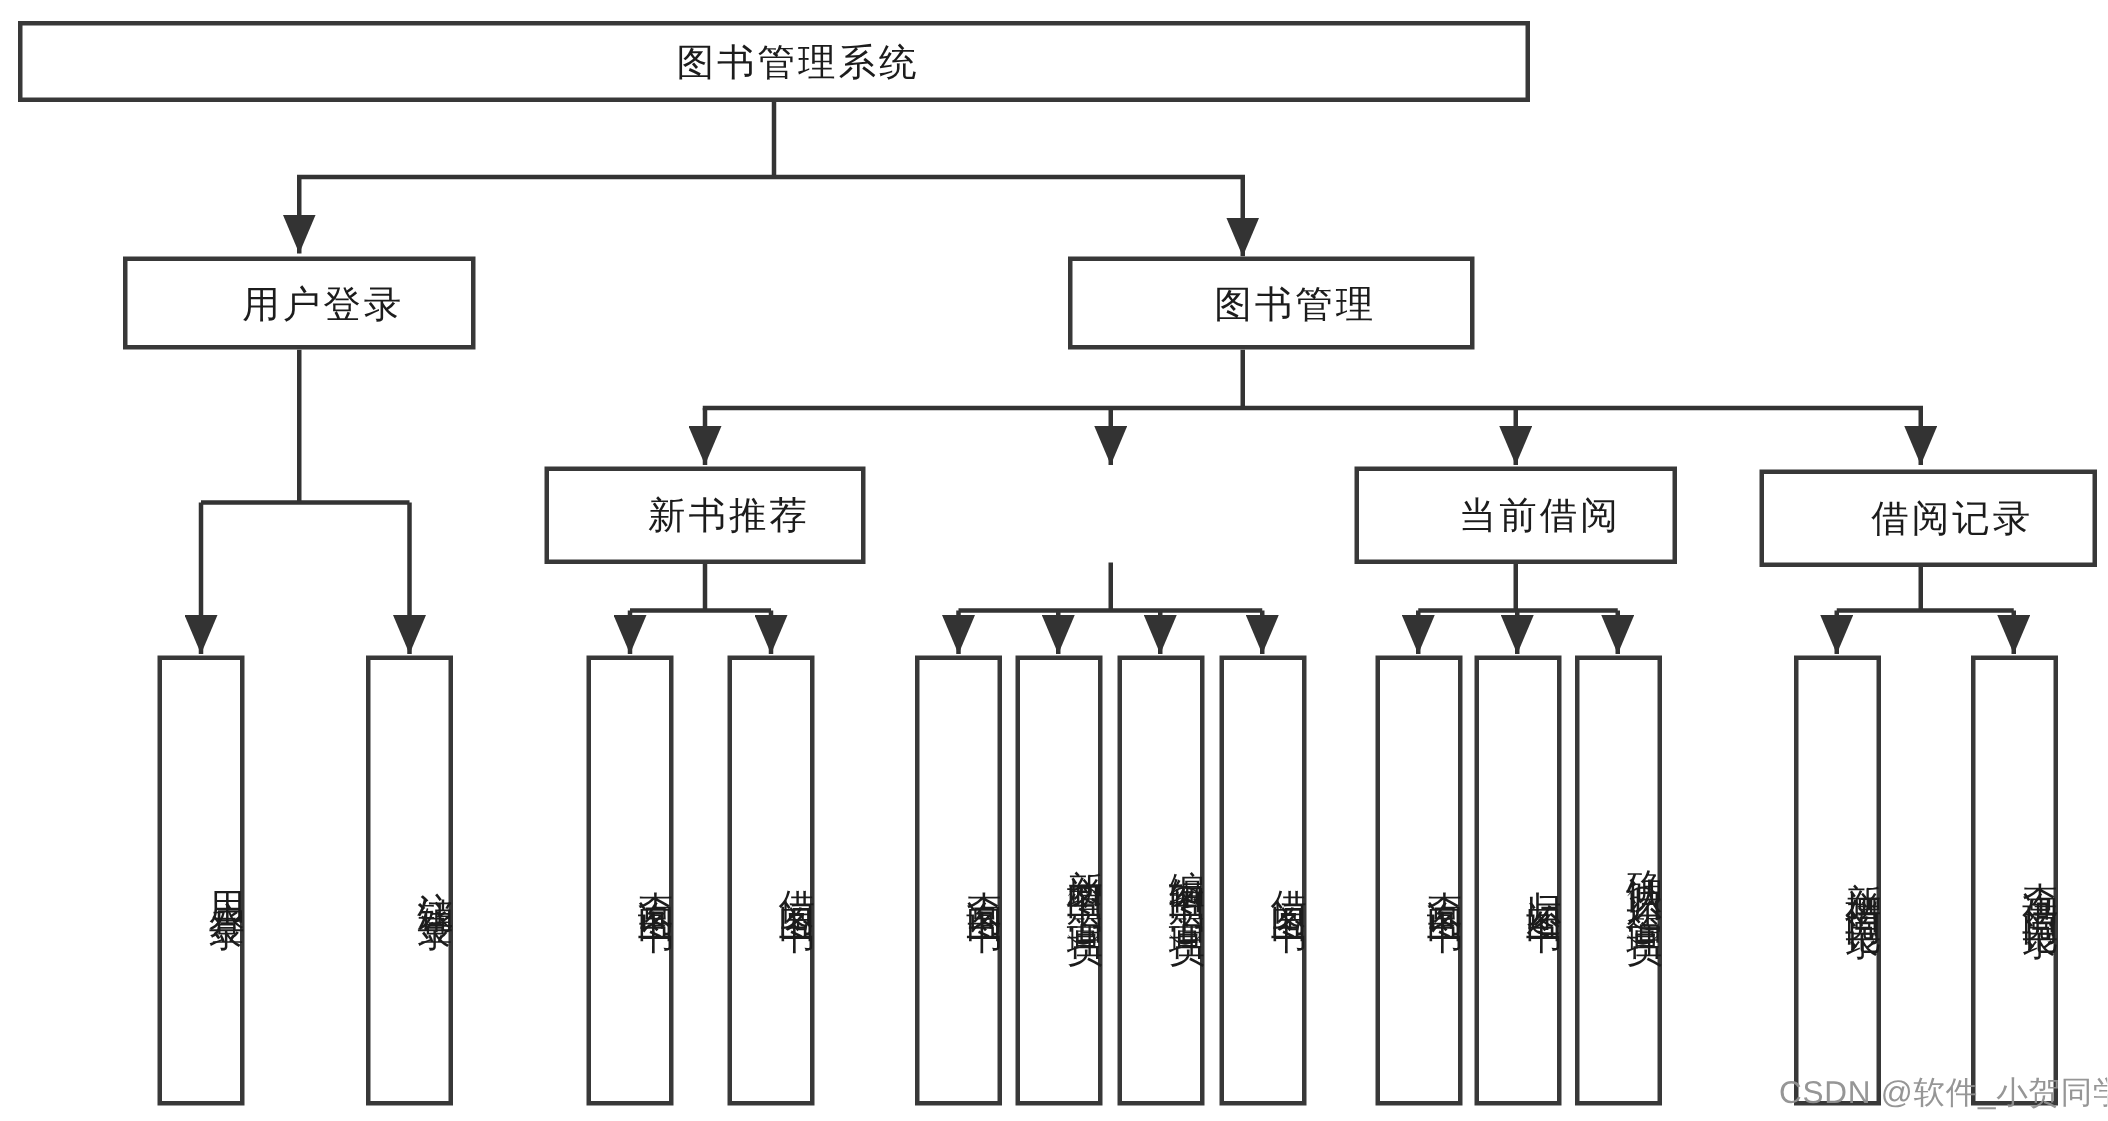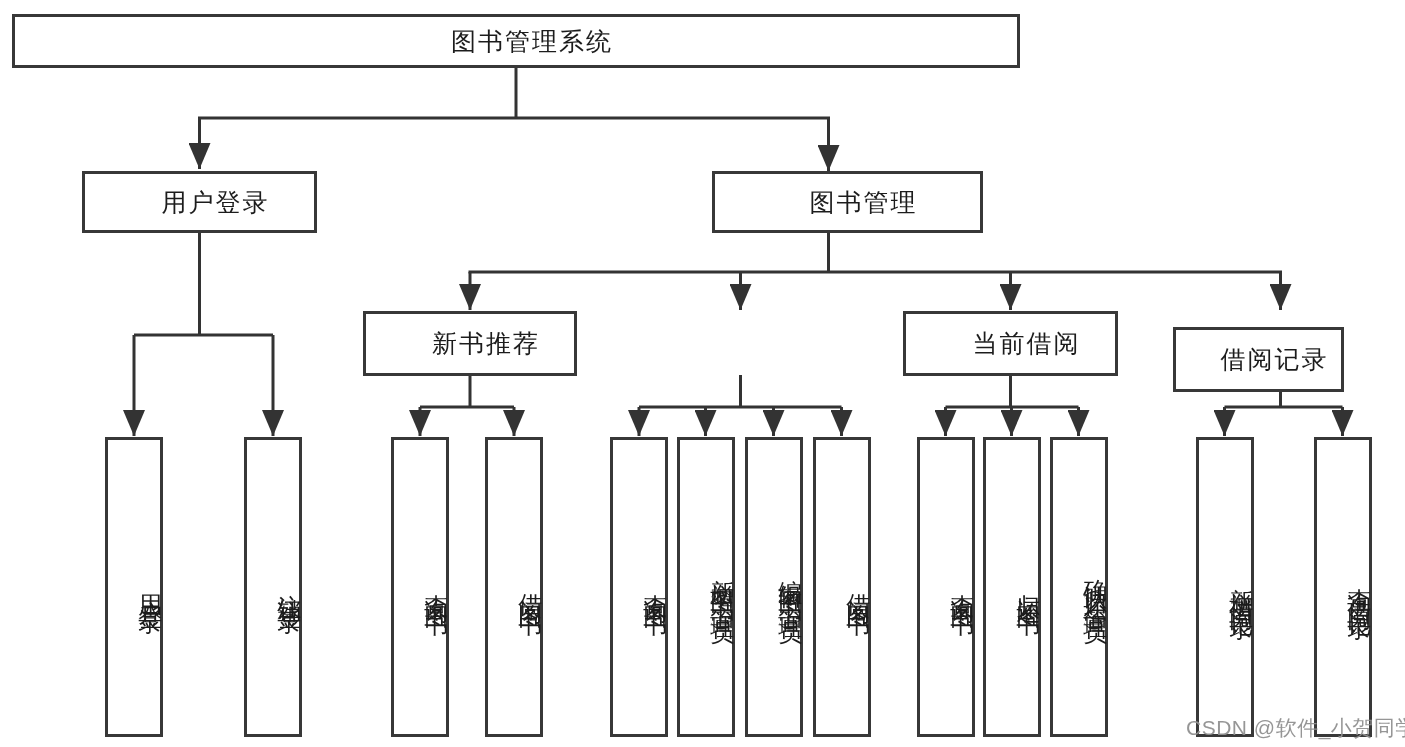--- a/index.html
+++ b/index.html
@@ -73,21 +73,21 @@
     </g>
   </svg>
 
   <div class="node h-node" style="left:12px; top:14px; width:1008px; height:54px;">图书管理系统</div>
 
   <div class="node h-node" style="left:82px; top:171px; width:235px; height:62px;">用户登录</div>
   <div class="node h-node" style="left:712px; top:171px; width:271px; height:62px;">图书管理</div>
 
   <div class="node h-node" style="left:363px; top:311px; width:214px; height:65px;">新书推荐</div>
   <div class="node h-node" style="left:903px; top:311px; width:215px; height:65px;">当前借阅</div>
-  <div class="node h-node" style="left:1173px; top:327px; width:171px; height:65px;text-align:center;">借阅记录</div>
+  <div class="node h-node" style="left:1173px; top:313px; width:225px; height:65px;text-align:center;">借阅记录</div>
 
   <div class="node leaf" style="left:105px; top:437px; width:58px; height:300px;">
     <span class="vtext">用户登录</span>
   </div>
   <div class="node leaf" style="left:244px; top:437px; width:58px; height:300px;">
     <span class="vtext">注销登录</span>
   </div>
   <div class="node leaf" style="left:391px; top:437px; width:58px; height:300px;">
     <span class="vtext">查询图书</span>
   </div>

